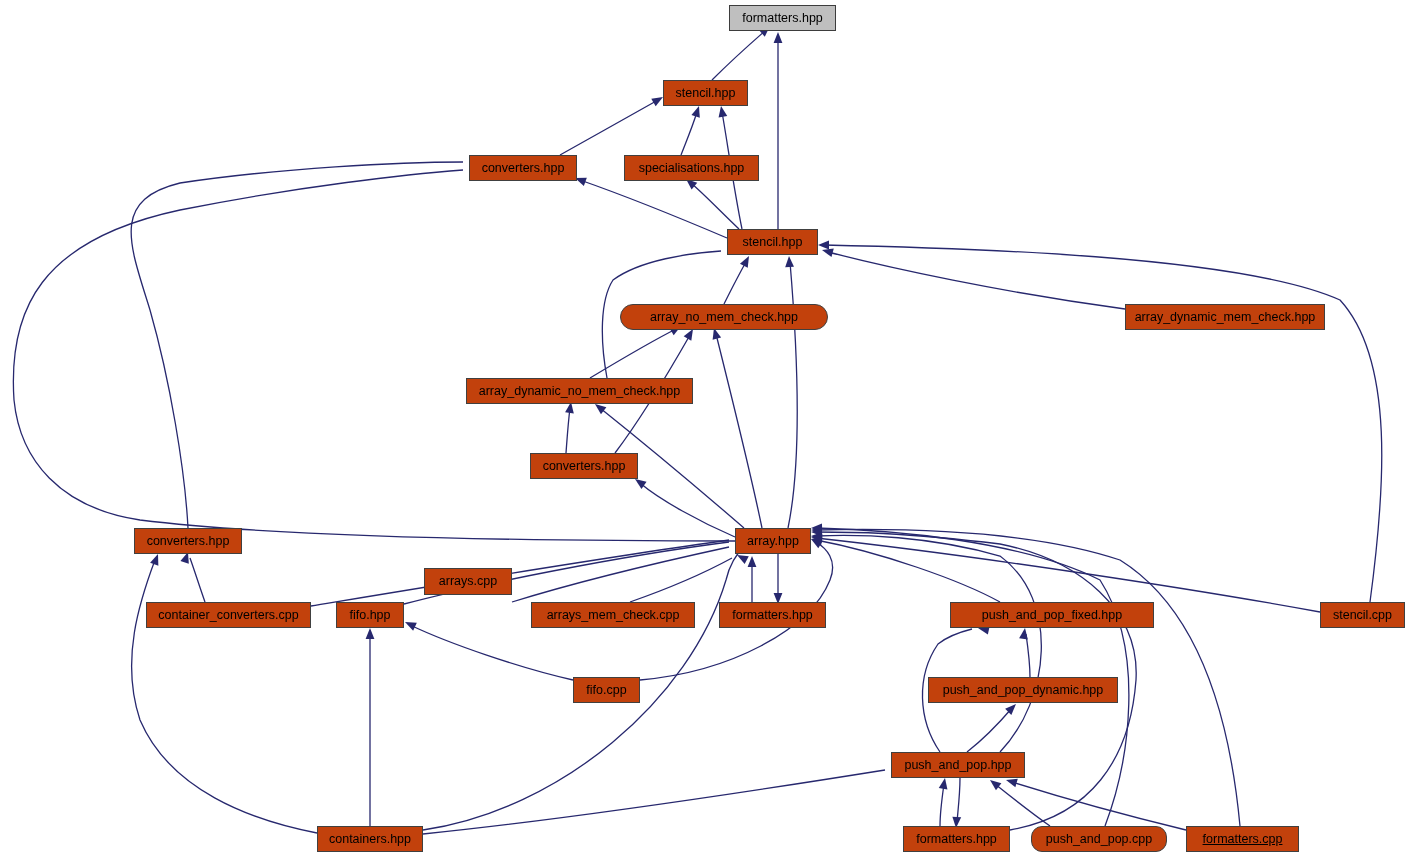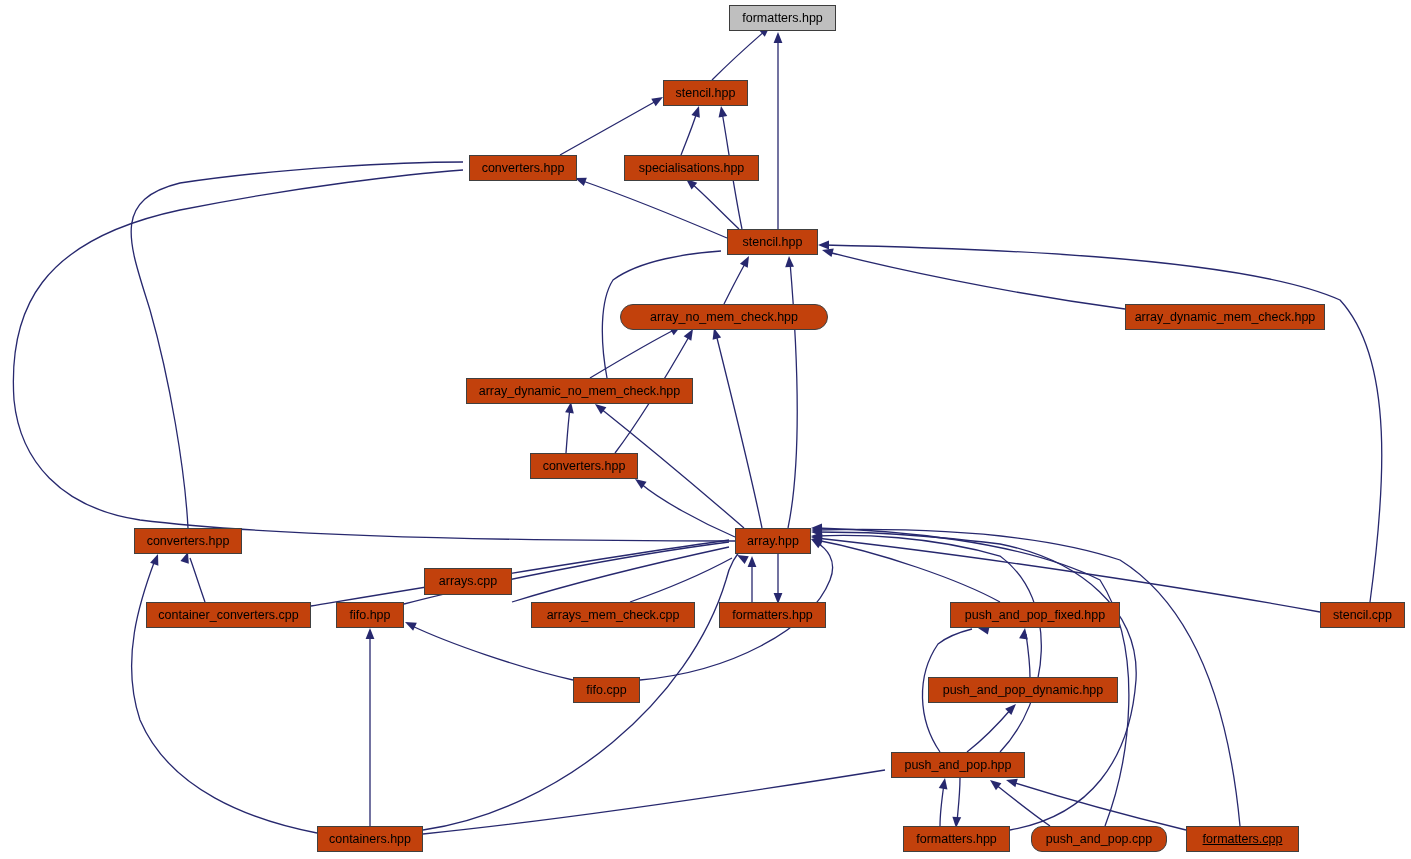--- a/index.html
+++ b/index.html
@@ -196,21 +196,21 @@
       </div>
       <div class="graph-node" style="left: 424px; top: 568px; width: 88px; height: 27px;">
         <span class="node-label">arrays.cpp</span>
       </div>
       <div class="graph-node" style="left: 531px; top: 602px; width: 164px; height: 26px;">
         <span class="node-label">arrays_mem_check.cpp</span>
       </div>
       <div class="graph-node" style="left: 719px; top: 602px; width: 107px; height: 26px;">
         <span class="node-label">formatters.hpp</span>
       </div>
-      <div class="graph-node" style="left: 950px; top: 602px; width: 170px; height: 26px;">
+      <div class="graph-node" style="left: 950px; top: 602px; width: 204px; height: 26px;">
         <span class="node-label">push_and_pop_fixed.hpp</span>
       </div>
       <div class="graph-node" style="left: 1320px; top: 602px; width: 85px; height: 26px;">
         <span class="node-label">stencil.cpp</span>
       </div>
       <div class="graph-node" style="left: 573px; top: 677px; width: 67px; height: 26px;">
         <span class="node-label">fifo.cpp</span>
       </div>
       <div class="graph-node" style="left: 928px; top: 677px; width: 190px; height: 26px;">
         <span class="node-label">push_and_pop_dynamic.hpp</span>

